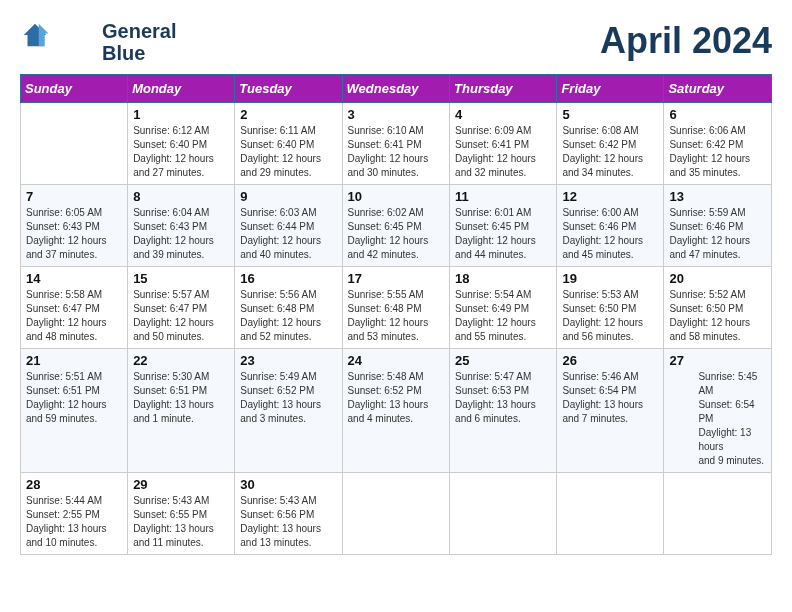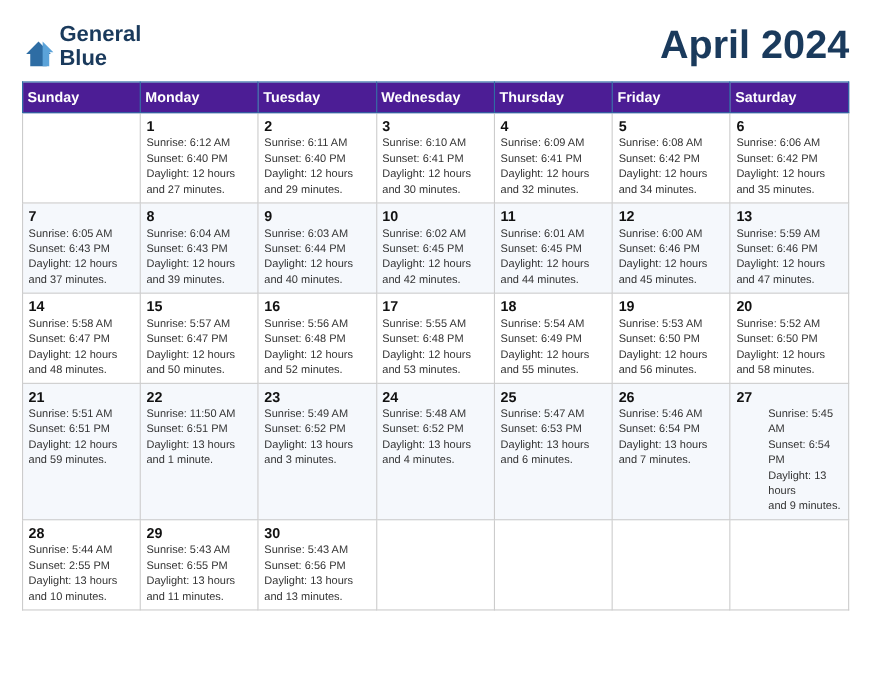--- a/index.html
+++ b/index.html
@@ -11,21 +11,22 @@
       padding: 20px;
     }
     .header {
       display: flex;
       justify-content: space-between;
       align-items: flex-start;
       margin-bottom: 10px;
     }
     .logo {
       display: flex;
-      align-items: flex-end;
+      align-items: flex-start;
+      gap: 48px;
     }
     .logo-text {
       font-size: 20px;
       font-weight: bold;
       color: #1a3a5c;
       line-height: 1.1;
     }
     .logo-icon {
       width: 30px;
       height: 30px;
@@ -80,21 +81,22 @@
     .empty-cell {
       background: #f9f9f9;
     }
     tr:nth-child(even) td {
       background-color: #f5f8fc;
     }
     tr:nth-child(odd) td {
       background-color: #ffffff;
     }
     .calendar thead tr th {
-      background-color: #4c1d95;
+      background-color: #a21caf;
+      font-style: italic;
     }
   </style>
 </head>
 <body>
 
 <div class="header">
   <div class="logo">
     <svg class="logo-icon" viewBox="0 0 40 40">
       <rect x="0" y="0" width="40" height="40" fill="white"></rect>
       <polygon points="20,5 35,20 30,20 30,35 10,35 10,20 5,20" fill="#2e6da4"></polygon>
@@ -273,21 +275,21 @@
       <tr>
         <td>
           <span class="day-num">21</span>
           <div class="day-info" style="white-space: pre-line;">Sunrise: 5:51 AM
 Sunset: 6:51 PM
 Daylight: 12 hours
 and 59 minutes.</div>
         </td>
         <td>
           <span class="day-num">22</span>
-          <div class="day-info" style="white-space: pre-line;">Sunrise: 11:50 AM
+          <div class="day-info" style="white-space: pre-line;">Sunrise: 5:30 AM
 Sunset: 6:51 PM
 Daylight: 13 hours
 and 1 minute.</div>
         </td>
         <td>
           <span class="day-num">23</span>
           <div class="day-info" style="white-space: pre-line;">Sunrise: 5:49 AM
 Sunset: 6:52 PM
 Daylight: 13 hours
 and 3 minutes.</div>

